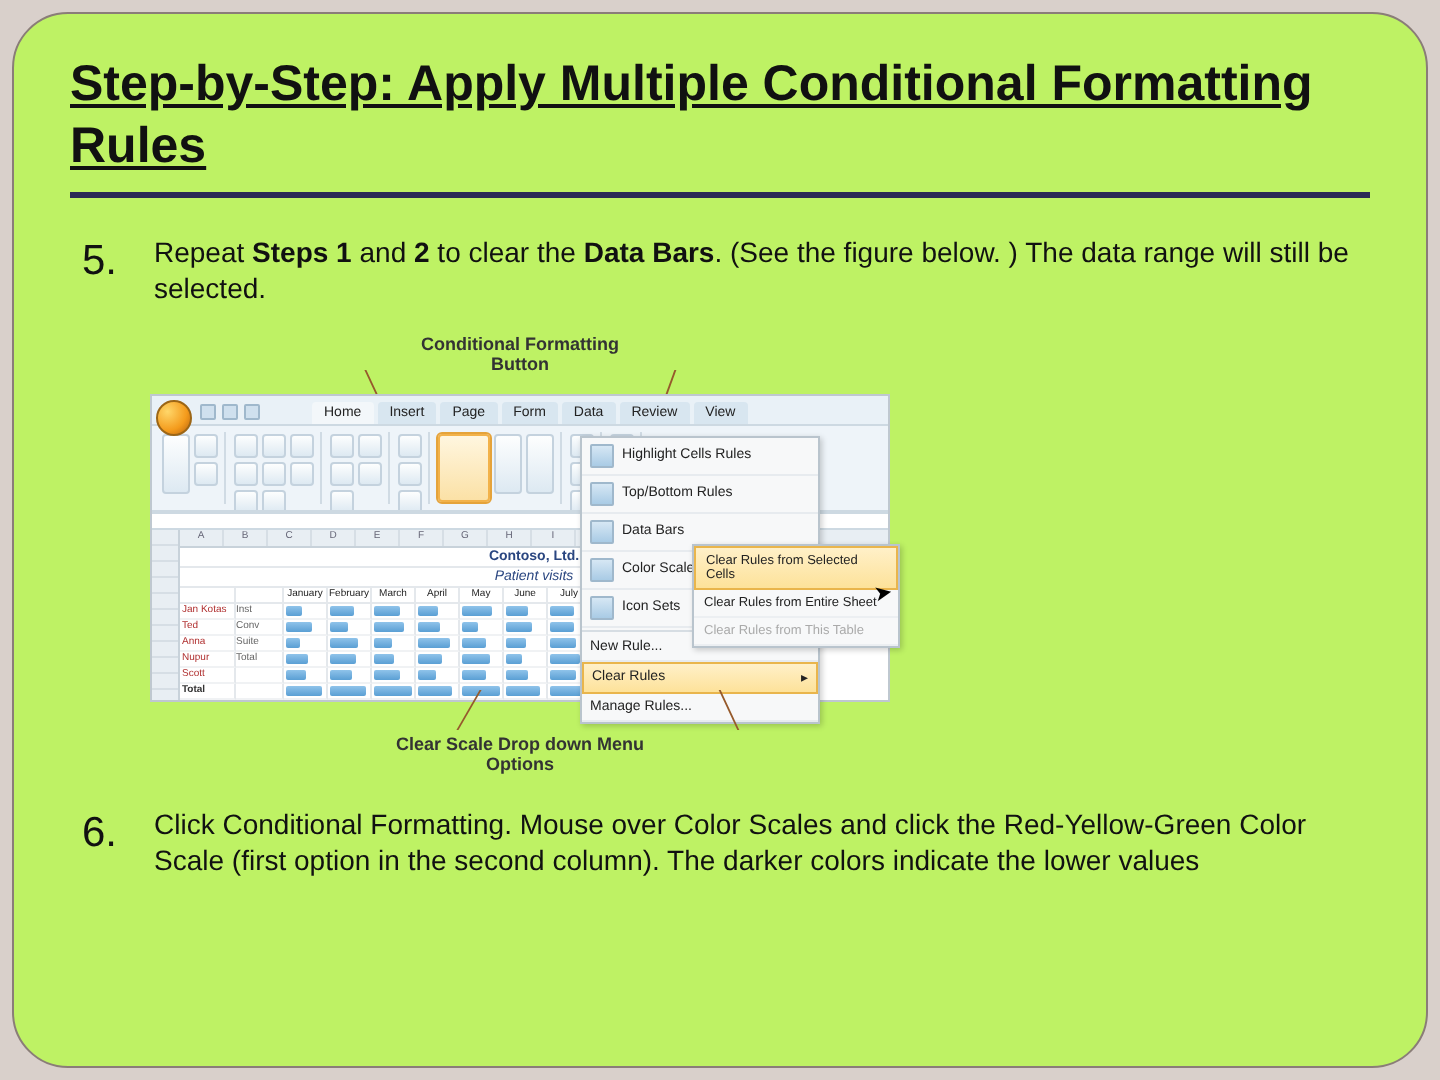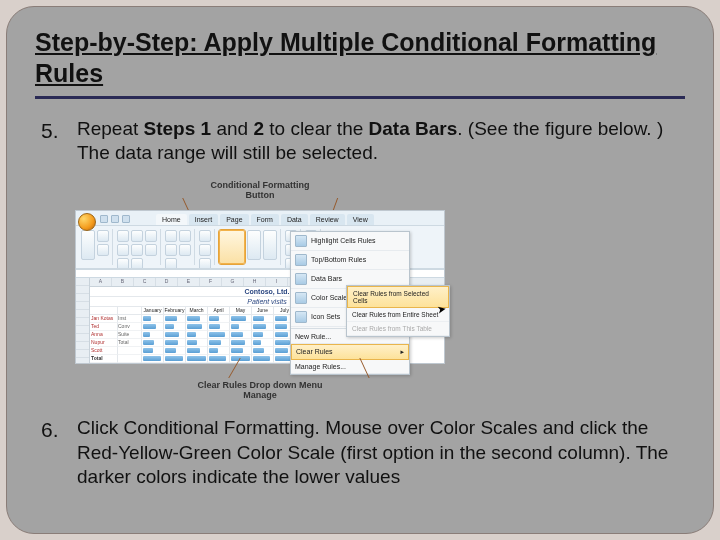--- a/index.html
+++ b/index.html
@@ -7,21 +7,21 @@
     width: 720px;
     height: 540px;
     background: #d9d0cb;
     font-family: Arial, Helvetica, sans-serif;
     overflow: hidden;
     position: relative;
   }
   .slide {
     position: absolute;
     top: 6px; left: 6px; right: 6px; bottom: 6px;
-    background: #a3a3a3;
+    background: #bef264;
     border: 1px solid #8a7d78;
     border-radius: 28px;
     padding: 20px 28px 0 28px;
     overflow: hidden;
   }
   .title {
     font-family: "Franklin Gothic Medium", Arial, sans-serif;
     font-size: 25px;
     font-weight: 600;
     text-decoration: underline;
@@ -41,21 +41,21 @@
     gap: 14px;
     margin-bottom: 14px;
   }
   ol.steps > li .num {
     min-width: 22px;
     font-size: 21px;
     line-height: 1.3;
     text-align: left;
   }
   ol.steps > li .body {
-    font-size: 19px;
+    font-size: 14px;
     line-height: 1.3;
   }
   .b { font-weight: bold; }
 
   
   .figure {
     width: 370px;
     margin: 6px 0 16px 40px;
     font-size: 8px;
     color: #222;
@@ -570,21 +570,21 @@
         <div class="mi" style="color:#aaa">Clear Rules from This Table</div>
       </div>
       <div class="cursor">➤</div>
     </div>
 
     <div style="position:relative;height:14px;">
       <div class="diag" style="left:120px; transform:skewX(-30deg); top:-6px;"></div>
       <div class="diag" style="left:250px; transform:skewX(25deg); top:-6px;"></div>
     </div>
     <div class="callout-bottom">
-      <div>Clear Rules Drop down Menu Manage</div>
+      <div>Clear Scale Drop down Menu Options</div>
     </div>
   </div>
 
   <ol class="steps">
     <li>
       <span class="num">6.</span>
       <span class="body">Click Conditional Formatting. Mouse over Color Scales and click the Red-Yellow-Green Color Scale (first option in the second column). The darker colors indicate the lower values</span>
     </li>
   </ol>
 </div>

